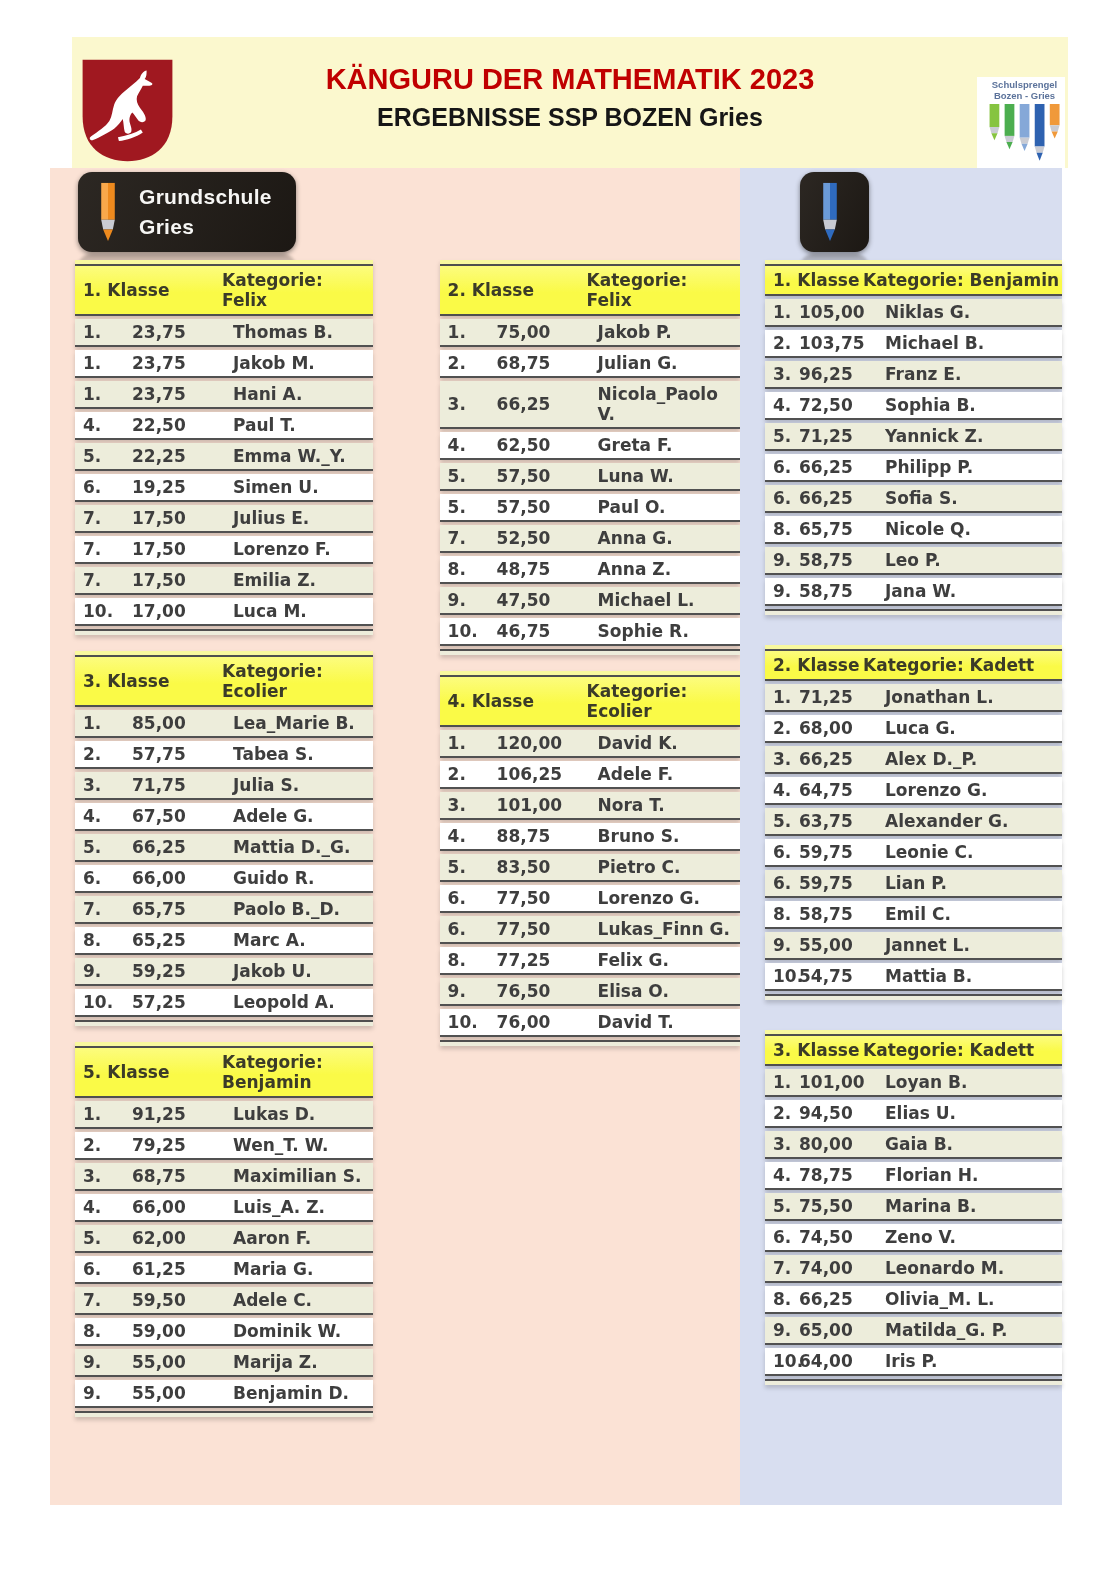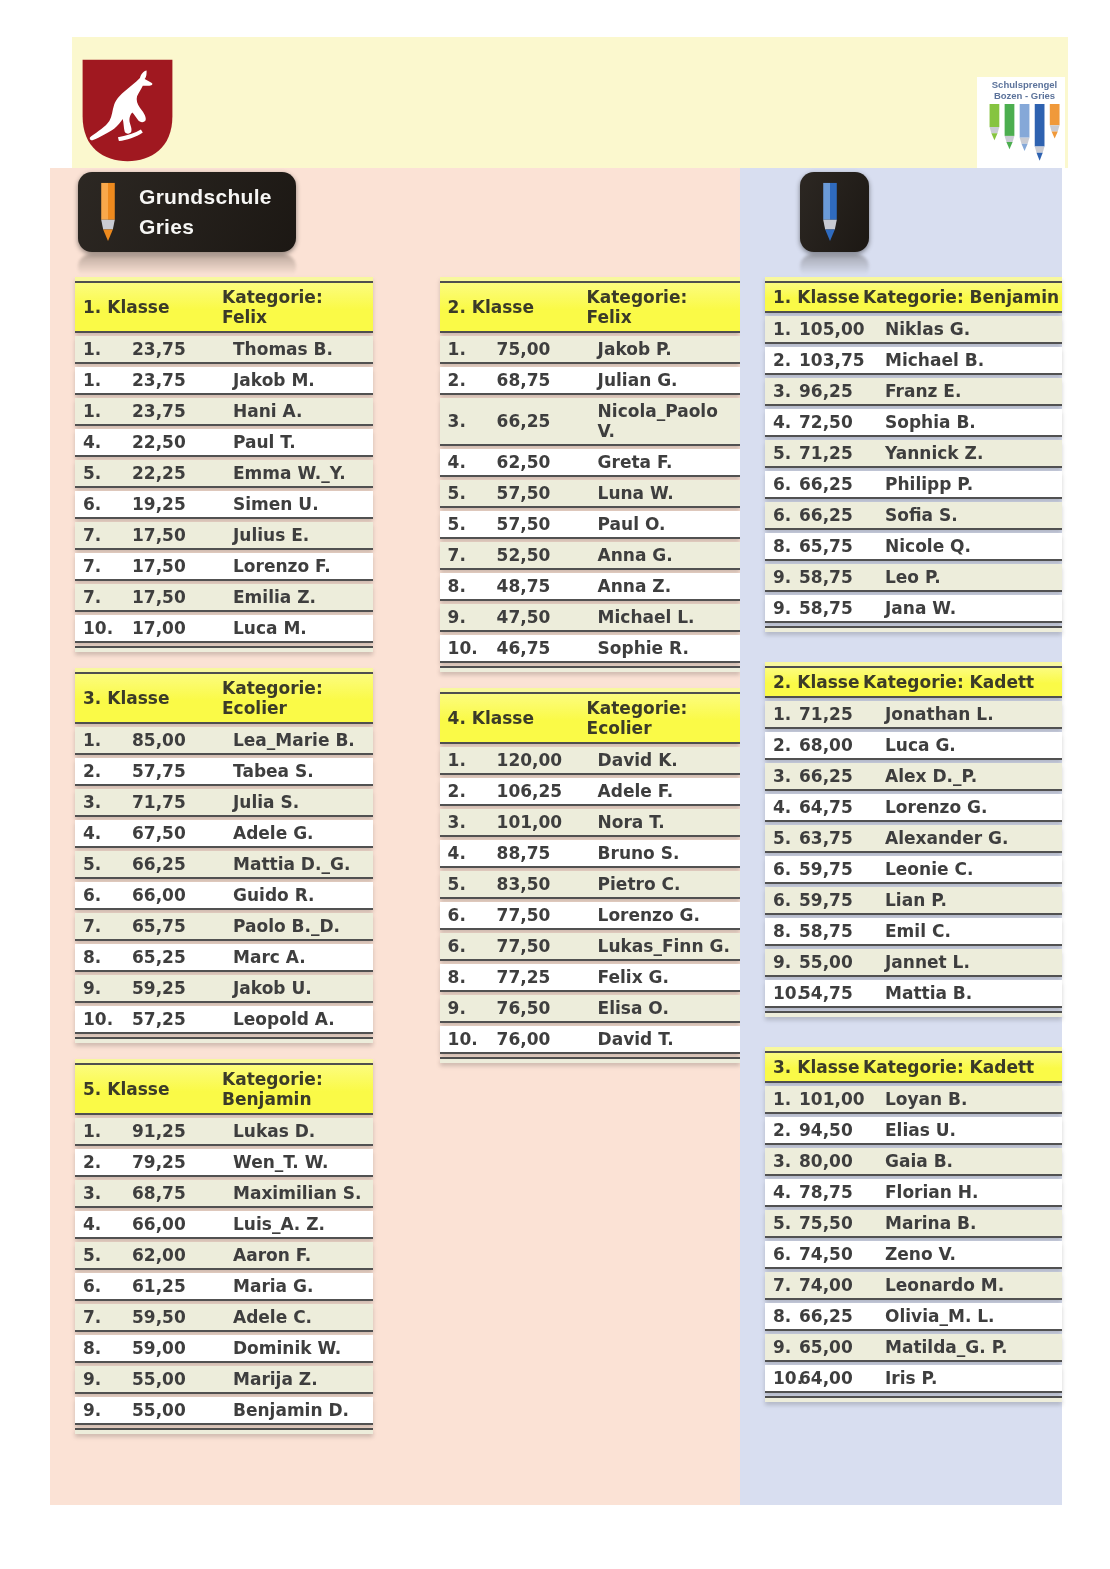--- a/index.html
+++ b/index.html
@@ -34,21 +34,21 @@
   .badge { display:flex; align-items:center; gap:16px; background:#211c17;
            border-radius:14px; padding:9px 24px 9px 15px; box-shadow:0 2px 5px rgba(0,0,0,.45);
            background-image:linear-gradient(115deg, rgba(255,255,255,.05), rgba(0,0,0,.15)); }
   .badge-text { color:#f6f6f4; font-family:"Liberation Sans", sans-serif; font-size:21px;
                 font-weight:bold; line-height:1.45; letter-spacing:.3px; }
   .badge-reflection { position:absolute; left:0; right:0; top:100%; height:26px; margin-top:2px;
                       border-radius:14px; opacity:.55; filter:blur(1.5px);
                       background:linear-gradient(180deg, rgba(40,34,28,.55), rgba(40,34,28,0) 80%); }
 
   
-  .tables-area { display:flex; padding-left:25px; margin-top:25px; align-items:flex-start;gap:46px; }
+  .tables-area { display:flex; padding-left:25px; margin-top:8px; align-items:flex-start;gap:46px; }
   .panel-left  .tcol.a { width:315px; margin-right:21px; }
   .panel-left  .tcol.b { width:318px; }
   .panel-right .tcol.r { width:297px; }
 
   
   .rtable { width:100%; margin-bottom:16px; filter:drop-shadow(0 3px 2px rgba(0,0,0,.18)); }
   .tcol.r .rtable { margin-bottom:30px; }
   .cap { width:100%; }
   .cap-top { height:6px; background:#F8F89E; border-bottom:2px solid #4F4F4F; }
   .cap-bottom { height:6px; background:var(--row-beige); border-top:2px solid #4F4F4F; }
@@ -79,20 +79,24 @@
   <div class="banner">
     <svg class="shield" viewBox="0 0 100 112">
       <path d="M3,3 H97 V62 C97,95 75,109 50,109 C25,109 3,95 3,62 Z" fill="#A01820"></path>
       <path fill="#ffffff" d="M63,22 C64,18 67,14 70,14 C70,17 70,21 68,23 L75,27 C77,28 76,30 73,30 L66,30
         C64,34 62,37 60,41 C59,45 60,49 63,53 C66,57 70,62 69,66 C68,69 63,69 61,66 C59,63 57,60 55,58
         C53,60 52,63 52,66 C52,70 55,74 54,78 C53,81 48,81 47,78 C46,74 46,69 45,65 C43,68 40,72 36,75
         C30,79 21,84 14,87 C11,88 9,85 12,83 C19,78 27,73 31,67 C34,62 34,56 36,50 C38,44 43,39 48,35
         C53,31 58,27 63,22 Z"></path>
       <path fill="#ffffff" d="M40,84 C50,82 58,80 64,76 L66,79 C59,84 49,87 41,88 Z"></path>
     </svg>
+    <div class="titles">
+      <div class="title">KÄNGURU DER MATHEMATIK 2023</div>
+      <div class="subtitle">ERGEBNISSE SSP BOZEN Gries</div>
+    </div>
     <div class="sprengel">
       <div class="ltxt">
         <span>Schulsprengel</span><br><span>Bozen - Gries</span>
       </div>
       <svg width="80" height="62" viewBox="0 0 86 70">
         <g>
           <rect x="3" y="0" width="11" height="26" fill="#86C440"></rect>
           <polygon points="3,26 14,26 12,33 5,33" fill="#C9CBD3"></polygon>
           <polygon points="5,33 12,33 8.5,41" fill="#86C440"></polygon>
           <rect x="20" y="0" width="11" height="36" fill="#4CAE4F"></rect>

